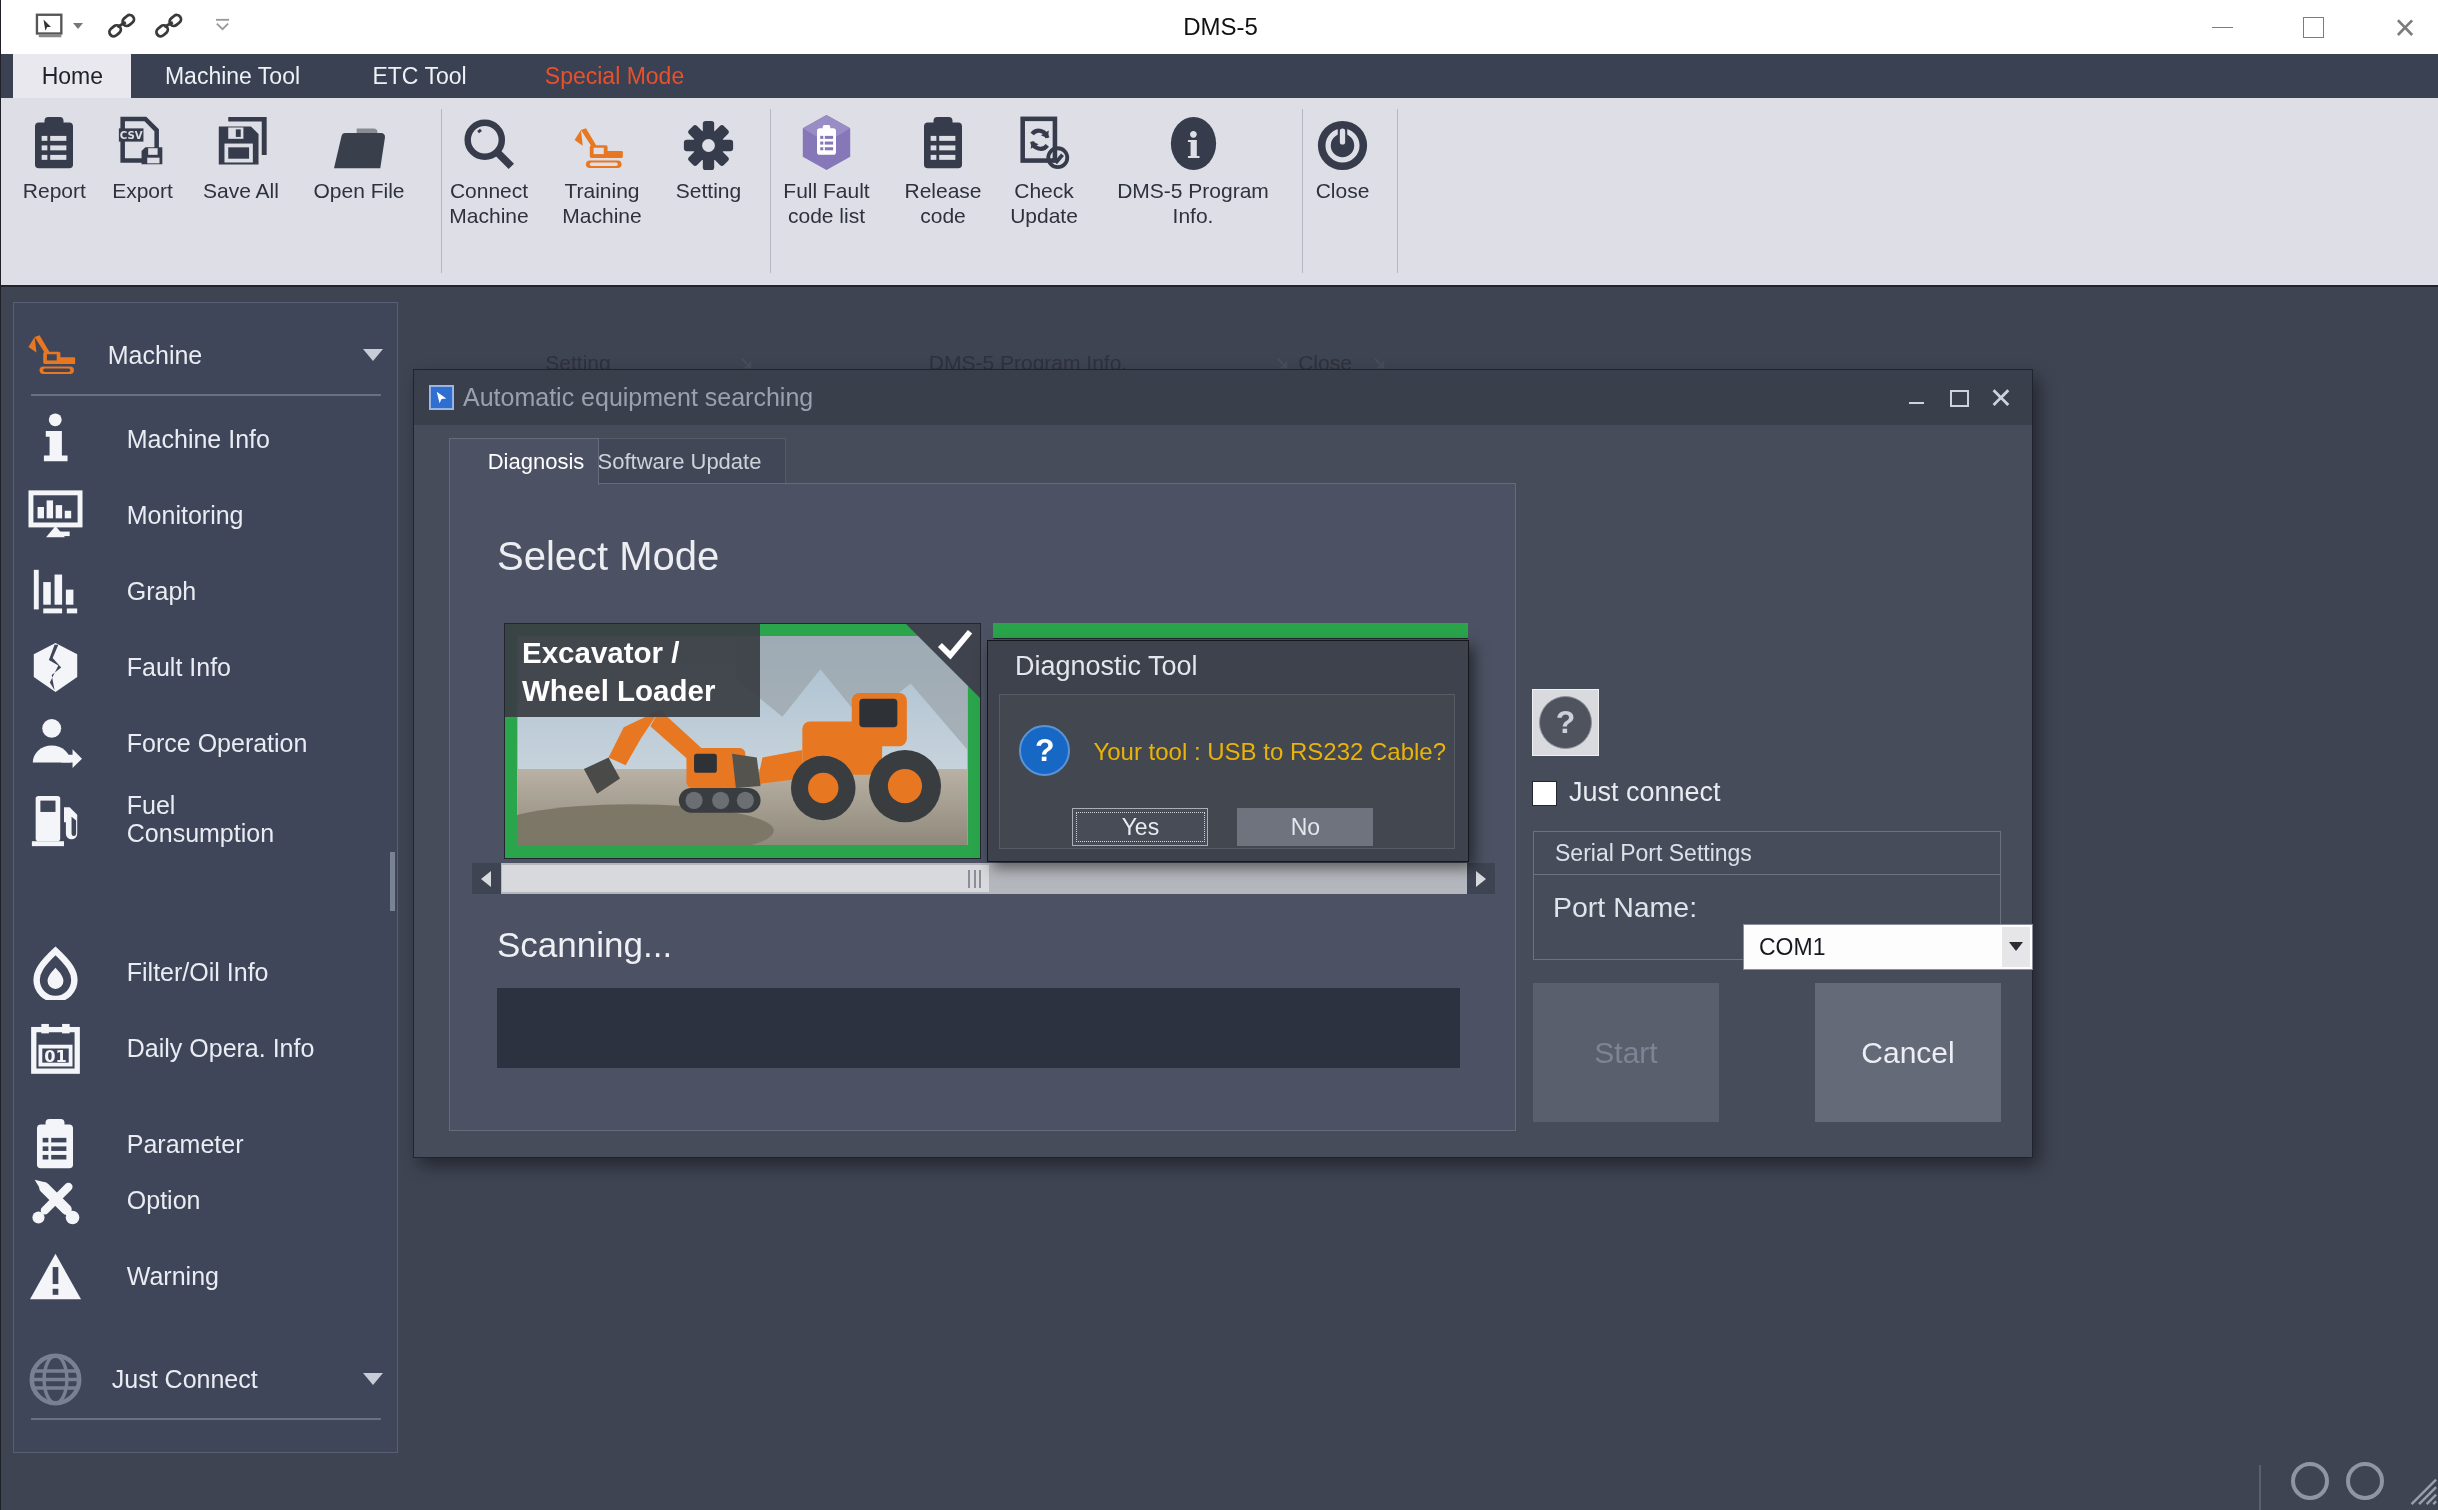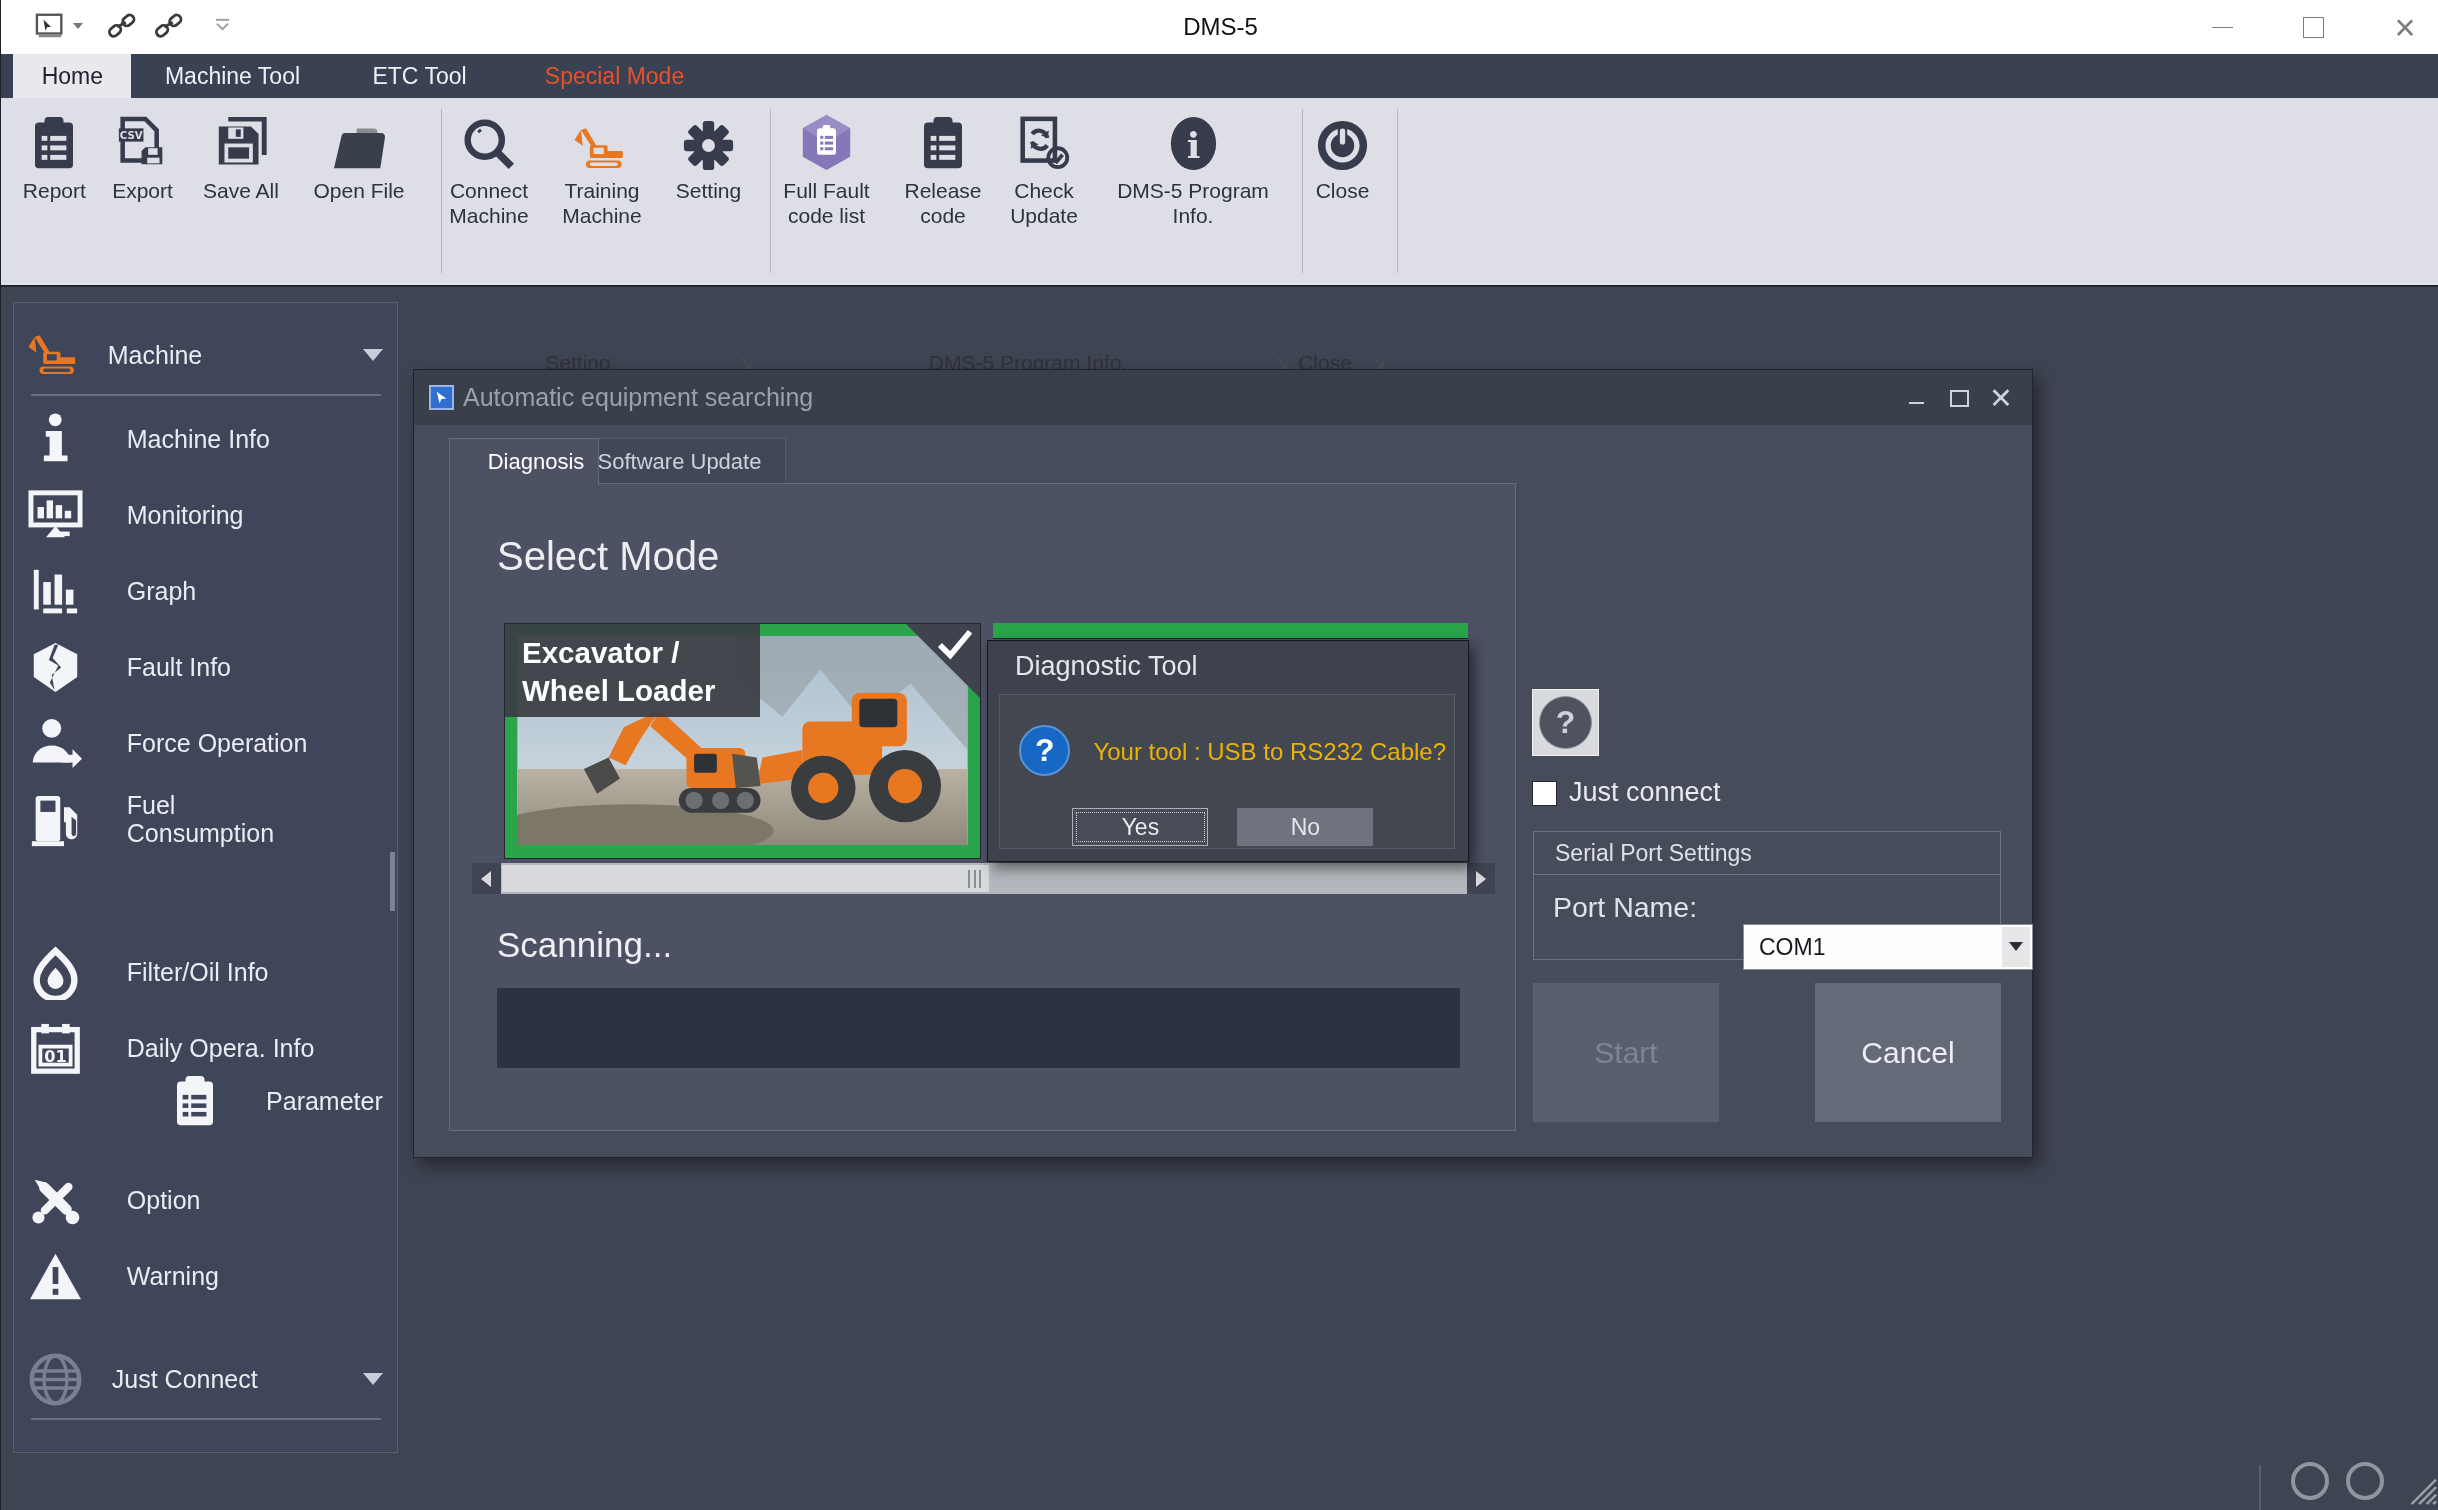--- a/index.html
+++ b/index.html
@@ -455,21 +455,21 @@
         <svg width="51" height="53" viewBox="0 0 27 28">
             <rect x="2" y="4" width="23" height="22" fill="none" stroke="currentColor" stroke-width="2.8"></rect>
             <rect x="6" y="1" width="4" height="5" fill="currentColor"></rect>
             <rect x="17" y="1" width="4" height="5" fill="currentColor"></rect>
             <rect x="5.5" y="13" width="16" height="9.5" fill="none" stroke="currentColor" stroke-width="2"></rect>
             <text x="13.5" y="21.4" font-size="8.6" font-weight="bold" fill="currentColor" text-anchor="middle" font-family="DejaVu Sans, sans-serif">01</text>
           </svg>
       </div>
       <div class="sb-lbl">Daily Opera. Info</div>
     </div>
-    <div class="abs sb-row" style="top:761px;justify-content:flex-end;">
+    <div class="abs sb-row" style="top:804px;">
       <div class="sb-ico">
         <svg width="44" height="55" viewBox="0 0 23 29" fill="currentColor">
             <rect x="2" y="4" width="19" height="23" rx="2"></rect>
             <rect x="6.5" y="1" width="10" height="6" rx="2"></rect>
             <g fill="#404659">
               <rect x="5" y="11" width="3" height="2.4"></rect>
               <rect x="9.5" y="11" width="8" height="2.4"></rect>
               <rect x="5" y="15.5" width="3" height="2.4"></rect>
               <rect x="9.5" y="15.5" width="8" height="2.4"></rect>
               <rect x="5" y="20" width="3" height="2.4"></rect>

